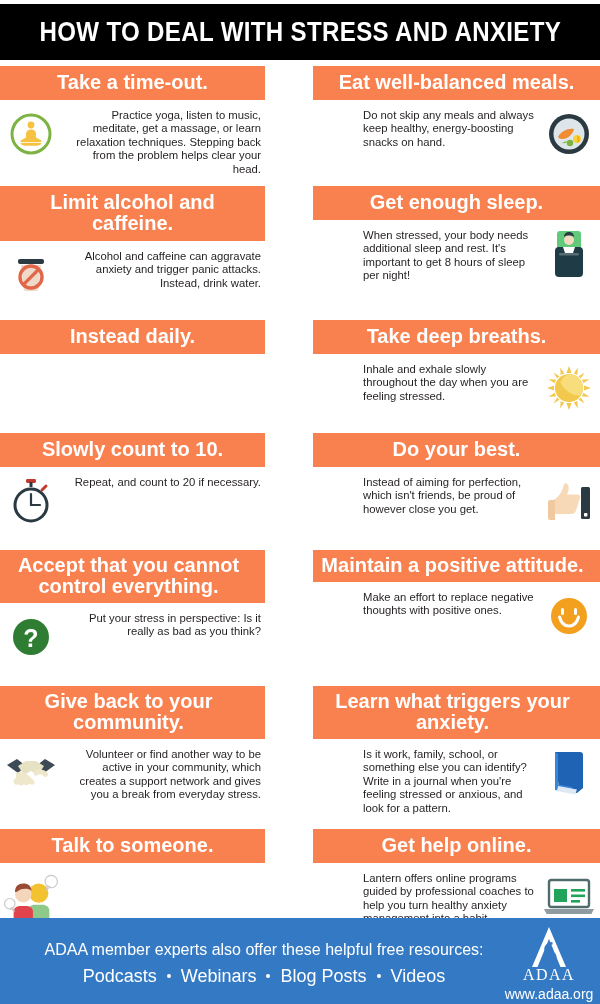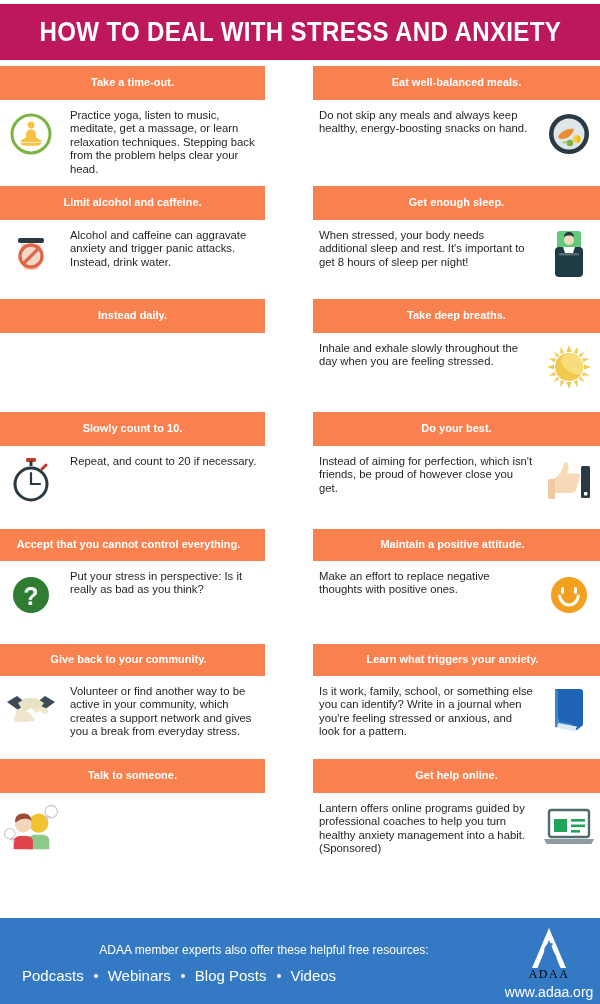--- a/index.html
+++ b/index.html
@@ -15,21 +15,21 @@
   .page {
     width: 600px;
     height: 1004px;
     position: relative;
     background: #ffffff;
   }
 
   
   .header {
     height: 56px;
-    background: #be185d;
+    background: #000000;
     display: flex;
     align-items: center;
     justify-content: center;
     margin: 4px 0 6px 0;
   }
   .header-title {
     color: #ffffff;
     font-size: 28px;
     font-weight: bold;
     letter-spacing: 0.4px;
@@ -49,45 +49,45 @@
   .col-left   { grid-column: 1; }
   .col-gutter { grid-column: 2; }
   .col-right  { grid-column: 3; }
 
   .tip { display: block; }
 
   .tip-bar {
     background: #f9814f;
     color: #ffffff;
     text-align: center;
-    font-size: 11px;
+    font-size: 20px;
     font-weight: bold;
     line-height: 21px;
     padding: 6px 8px 7px 8px;
     margin-bottom: 7px;
   }
   .tip-bar.two-line { padding: 5px 8px 6px 0; }
 
   .tip-body {
     display: flex;
     align-items: flex-start;
     gap: 8px;
     padding: 0 4px;
     min-height: 62px;
   }
-  .tip-body.icon-right { flex-direction: row-reverse; }
+  .tip-body.icon-right { flex-direction: row-reverse; margin-left: 44px; }
 
   .tip-text {
     flex: 1 1 auto;
     font-size: 11.3px;
     line-height: 13.4px;
     color: #231f20;
     padding-top: 2px;
   }
-  .col-left .tip-text  { padding-left: 4px; }
+  .col-left .tip-text  { padding-left: 4px; text-align: right; }
   .col-right .tip-text { padding-left: 2px; }
 
   .tip-icon {
     flex: 0 0 auto;
     width: 54px;
     height: 54px;
     display: flex;
     align-items: center;
     justify-content: center;
   }
@@ -108,51 +108,51 @@
     align-items: center;
     padding: 0 14px 0 22px;
   }
   .footer-text {
     flex: 1 1 auto;
     text-align: center;
     padding-right: 6px;
   }
   .footer-line1 {
     color: #ffffff;
-    font-size: 12px;
+    font-size: 16px;
     line-height: 26px;
     white-space: nowrap;
   }
   .footer-res {
     color: #ffffff;
-    font-size: 15px;
+    font-size: 18px;
     line-height: 26px;
     display: flex;
-    justify-content: flex-start;
+    justify-content: center;
     align-items: center;
     gap: 10px;
     white-space: nowrap;
   }
   .footer-dot {
     width: 4px; height: 4px;
     border-radius: 50%;
     background: #ffffff;
     display: inline-block;
   }
   .footer-logo {
     flex: 0 0 auto;
     width: 74px;
     display: flex;
     flex-direction: column;
     align-items: center;
   }
   .logo-adaa {
-    color: #000000;
+    color: #ffffff;
     font-family: "Liberation Serif", serif;
-    font-size: 12px;
+    font-size: 16px;
     letter-spacing: 1.5px;
     margin-top: -3px;
   }
   .logo-url {
     color: #ffffff;
     font-size: 14px;
     margin-top: 2px;
   }
 </style>
 </head>

